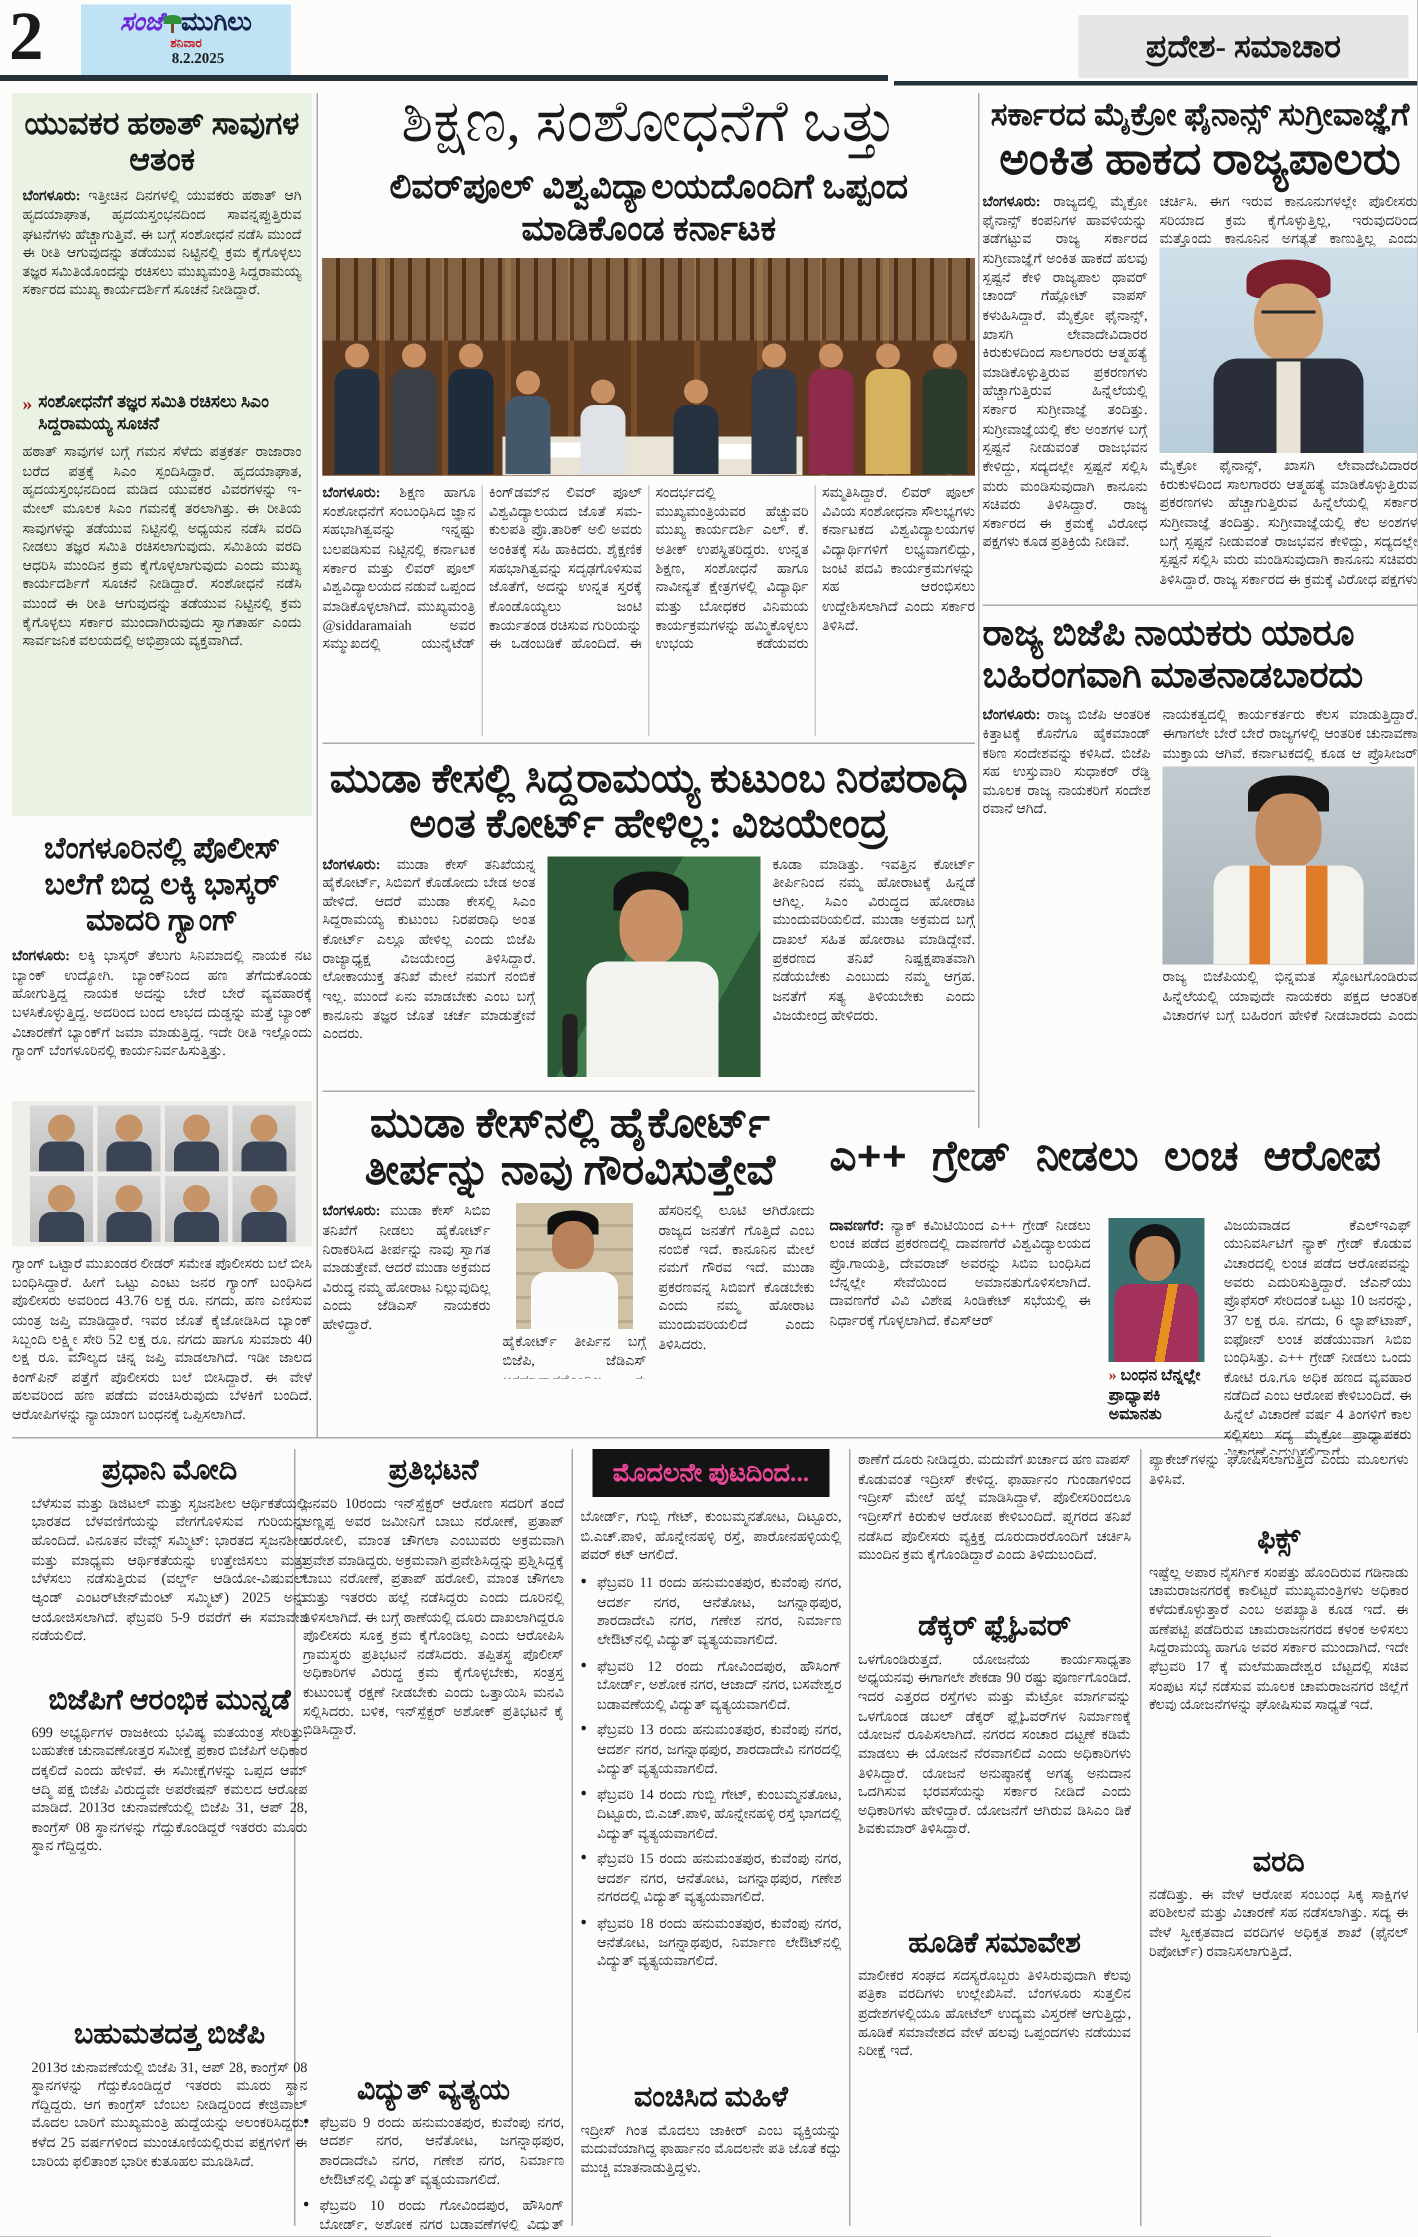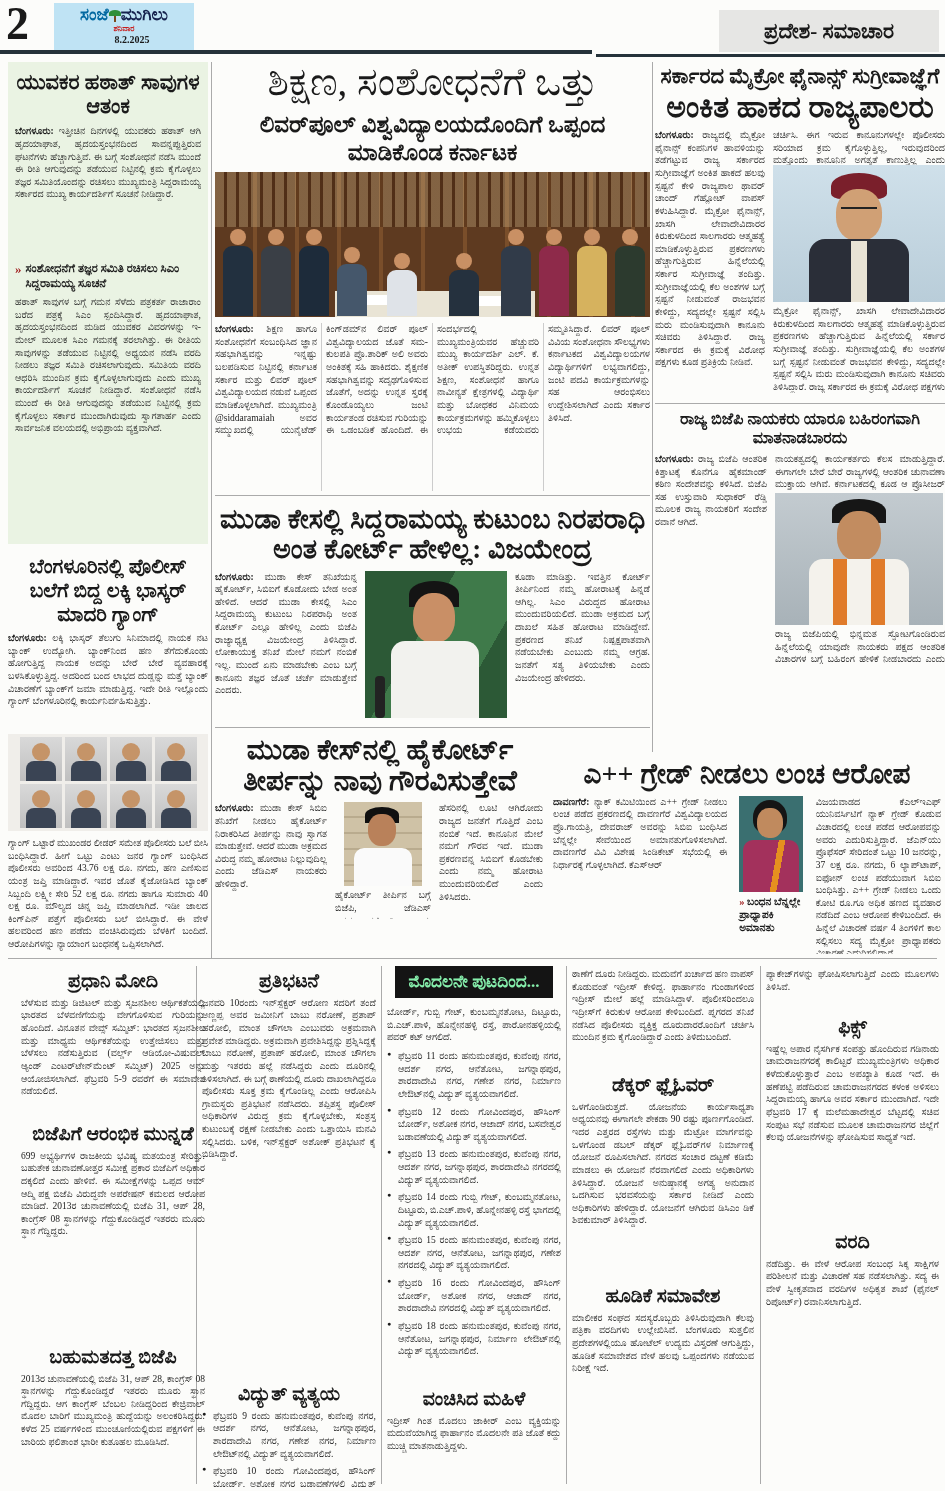--- a/index.html
+++ b/index.html
@@ -4,21 +4,21 @@
 <style>
   html,body{margin:0;padding:0;background:#9a9a9a;}
   .page{position:relative;width:945px;height:1491px;background:#fcfcfa;margin:0 auto;
         font-family:"Liberation Serif","DejaVu Serif",serif;color:#1a1a1a;overflow:hidden;}
   
   .masthead{position:absolute;left:0;top:0;width:945px;height:58px;}
   .pagenum{position:absolute;left:6px;top:0px;font-size:46px;font-weight:bold;line-height:48px;}
   .mastbox{position:absolute;left:54px;top:3px;width:140px;height:50px;background:#bfe3f4;
            text-align:center;padding-top:2px;box-sizing:border-box;}
   .mastlogo{font-size:17px;font-weight:bold;line-height:19px;white-space:nowrap;}
-  .logo1{color:#0369a1;} .logo2{color:#15214d;}
+  .logo1{color:#6d28d9;font-style:italic;} .logo2{color:#15214d;}
   .palm{display:inline-block;width:12px;height:12px;vertical-align:middle;position:relative;}
   .palm::before{content:"";position:absolute;left:5px;top:4px;width:2px;height:8px;background:#7a4a1e;}
   .palm::after{content:"";position:absolute;left:0;top:0;width:12px;height:6px;border-radius:50% 50% 0 0;background:#2f8f3a;}
   .mastday{font-size:8px;color:#c71f1f;font-weight:bold;line-height:10px;}
   .mastdate{font-size:10px;font-weight:bold;line-height:12px;margin-left:16px;}
   .mastrule{position:absolute;left:0;top:50px;width:592px;height:4px;background:#25323a;}
   .mastrule2{position:absolute;left:596px;top:54px;width:349px;height:3px;background:#25323a;}
   .sectionlabel{position:absolute;right:6px;top:10px;width:220px;height:42px;background:#e6e6e4;
                 text-align:center;font-size:21px;font-weight:bold;line-height:42px;}
   
@@ -62,51 +62,51 @@
   .photo-vij .hair{position:absolute;left:44px;top:10px;width:50px;height:26px;border-radius:50% 50% 0 0;background:#141414;}
   .photo-vij .shirt{position:absolute;left:26px;top:70px;width:88px;height:77px;border-radius:14px 14px 0 0;background:#f2f2ee;}
   .photo-vij .mic{position:absolute;left:10px;bottom:0;width:10px;height:42px;background:#222;border-radius:4px;}
   
   .h-muda2{font-size:28px;font-weight:bold;text-align:center;line-height:1.12;margin:6px 0 6px;}
   .photo-stone{width:78px;height:84px;position:relative;overflow:hidden;margin:0 auto 3px;
     background:repeating-linear-gradient(#cfc2a6 0 14px,#b9ab8e 14px 16px);}
   .photo-stone .face{position:absolute;left:24px;top:12px;width:28px;height:32px;border-radius:45%;background:#b9815a;}
   .photo-stone .hair{position:absolute;left:21px;top:5px;width:34px;height:16px;border-radius:50% 50% 0 0;background:#101010;}
   .photo-stone .shirt{position:absolute;left:10px;top:46px;width:58px;height:38px;border-radius:10px 10px 0 0;background:#fafafa;}
-  .h-grade{font-size:28px;font-weight:bold;text-align:center;line-height:1.1;margin:4px 0 6px;}
+  .h-grade{font-size:28px;font-weight:bold;line-height:1.1;margin:4px 0 22px;font-family:Liberation Mono, monospace;}
   .photo-woman{width:64px;height:96px;position:relative;overflow:hidden;margin:0 auto 3px;background:#3a6f70;}
   .photo-woman .face{position:absolute;left:18px;top:12px;width:26px;height:30px;border-radius:45%;background:#c08a5e;}
   .photo-woman .hair{position:absolute;left:14px;top:4px;width:34px;height:34px;border-radius:50% 50% 40% 40%;background:#151515;}
   .photo-woman .saree{position:absolute;left:4px;top:44px;width:56px;height:52px;border-radius:10px 10px 0 0;
      background:linear-gradient(100deg,#a3315c 0 55%,#e5901f 55% 65%,#a3315c 65%);}
   .capline{font-size:10.5px;font-weight:bold;line-height:1.25;text-align:left;}
   .capline .mark{color:#a02020;}
   
   .rightcol{position:absolute;left:655px;top:62px;width:290px;}
   .h-kick{font-size:21px;font-weight:bold;text-align:center;line-height:1.15;margin:2px 0 0;}
   .h-gov{font-size:30px;font-weight:bold;text-align:center;line-height:1.1;margin:2px 0 6px;}
   .govrow{display:flex;gap:8px;}
   .photo-gov{width:172px;height:137px;flex:none;position:relative;overflow:hidden;background:linear-gradient(#cfe0ea,#b9cdd9);}
   .photo-gov .cap{position:absolute;left:58px;top:8px;width:56px;height:26px;border-radius:50% 50% 20% 20%;background:#7a1f2b;}
   .photo-gov .face{position:absolute;left:63px;top:24px;width:46px;height:52px;border-radius:45%;background:#d0a075;}
   .photo-gov .specs{position:absolute;left:68px;top:42px;width:36px;height:8px;border-top:2px solid #222;}
   .photo-gov .coat{position:absolute;left:36px;top:74px;width:100px;height:63px;border-radius:16px 16px 0 0;background:#2a2e38;}
   .photo-gov .scarf{position:absolute;left:78px;top:76px;width:16px;height:61px;background:#e8e3d5;}
-  .h-bjp{font-size:16px;font-weight:bold;text-align:center;line-height:1.15;margin:6px 0 6px;}
+  .h-bjp{font-size:24px;font-weight:bold;text-align:left;line-height:1.15;margin:6px 0 6px;}
   .photo-bjp{width:168px;height:132px;flex:none;position:relative;overflow:hidden;background:linear-gradient(#c3cbd0,#a8b2b8);}
   .photo-bjp .face{position:absolute;left:62px;top:18px;width:44px;height:50px;border-radius:45%;background:#c28c60;}
   .photo-bjp .hair{position:absolute;left:57px;top:6px;width:54px;height:24px;border-radius:50% 50% 0 0;background:#161616;}
   .photo-bjp .kurta{position:absolute;left:34px;top:66px;width:100px;height:66px;border-radius:14px 14px 0 0;background:#f4f2ec;}
   .photo-bjp .scarf{position:absolute;left:58px;top:66px;width:52px;height:66px;
      background:linear-gradient(90deg,#e07b2a 0 14px,transparent 14px 38px,#e07b2a 38px);}
   
   .bottom{position:absolute;left:0;top:962px;width:945px;height:529px;}
   .bcol{position:absolute;top:0;height:525px;overflow:hidden;}
   .bhead{font-size:19px;font-weight:bold;text-align:center;line-height:1.15;margin:8px 0 5px;}
-  .bhead-black{background:#141414;color:#86efac;font-size:17px;font-weight:bold;text-align:center;
+  .bhead-black{background:#141414;color:#ec4899;font-size:17px;font-weight:bold;text-align:center;
                padding:6px 4px;margin:4px 8px 8px;}
   ul.blist{list-style:none;margin:4px 0;padding:0;}
   ul.blist li{font-size:9.5px;line-height:1.33;text-align:justify;margin-bottom:5px;padding-left:11px;position:relative;}
   ul.blist li::before{content:"●";position:absolute;left:0;top:0;font-size:7px;}
 </style>
 </head>
 <body>
 
 <div class="page">
 
@@ -352,21 +352,20 @@
 
     <div class="bcol" style="left:387px;width:174px">
       <div class="bhead-black">ಮೊದಲನೇ ಪುಟದಿಂದ...</div>
       <div class="body" style="height:40px">ಬೋರ್ಡ್, ಗುಬ್ಬಿ ಗೇಟ್, ಕುಂಬಮ್ಮನತೋಟ, ದಿಟ್ಟೂರು, ಬಿ.ಎಚ್.ಪಾಳಿ, ಹೊನ್ನೇನಹಳ್ಳಿ ರಸ್ತೆ, ಪಾರೋನಹಳ್ಳಿಯಲ್ಲಿ ಪವರ್ ಕಟ್ ಆಗಲಿದೆ.</div>
       <ul class="blist" style="height:330px;overflow:hidden">
           <li>ಫೆಬ್ರವರಿ 11 ರಂದು ಹನುಮಂತಪುರ, ಕುವೆಂಪು ನಗರ, ಆದರ್ಶ ನಗರ, ಆನೆತೋಟ, ಜಗನ್ನಾಥಪುರ, ಶಾರದಾದೇವಿ ನಗರ, ಗಣೇಶ ನಗರ, ನಿರ್ಮಾಣ ಲೇಔಟ್‌ನಲ್ಲಿ ವಿದ್ಯುತ್ ವ್ಯತ್ಯಯವಾಗಲಿದೆ.</li>
           <li>ಫೆಬ್ರವರಿ 12 ರಂದು ಗೋವಿಂದಪುರ, ಹೌಸಿಂಗ್ ಬೋರ್ಡ್, ಅಶೋಕ ನಗರ, ಆಜಾದ್ ನಗರ, ಬಸವೇಶ್ವರ ಬಡಾವಣೆಯಲ್ಲಿ ವಿದ್ಯುತ್ ವ್ಯತ್ಯಯವಾಗಲಿದೆ.</li>
           <li>ಫೆಬ್ರವರಿ 13 ರಂದು ಹನುಮಂತಪುರ, ಕುವೆಂಪು ನಗರ, ಆದರ್ಶ ನಗರ, ಜಗನ್ನಾಥಪುರ, ಶಾರದಾದೇವಿ ನಗರದಲ್ಲಿ ವಿದ್ಯುತ್ ವ್ಯತ್ಯಯವಾಗಲಿದೆ.</li>
           <li>ಫೆಬ್ರವರಿ 14 ರಂದು ಗುಬ್ಬಿ ಗೇಟ್, ಕುಂಬಮ್ಮನತೋಟ, ದಿಟ್ಟೂರು, ಬಿ.ಎಚ್.ಪಾಳಿ, ಹೊನ್ನೇನಹಳ್ಳಿ ರಸ್ತೆ ಭಾಗದಲ್ಲಿ ವಿದ್ಯುತ್ ವ್ಯತ್ಯಯವಾಗಲಿದೆ.</li>
           <li>ಫೆಬ್ರವರಿ 15 ರಂದು ಹನುಮಂತಪುರ, ಕುವೆಂಪು ನಗರ, ಆದರ್ಶ ನಗರ, ಆನೆತೋಟ, ಜಗನ್ನಾಥಪುರ, ಗಣೇಶ ನಗರದಲ್ಲಿ ವಿದ್ಯುತ್ ವ್ಯತ್ಯಯವಾಗಲಿದೆ.</li>
-          <li>ಫೆಬ್ರವರಿ 16 ರಂದು ಗೋವಿಂದಪುರ, ಹೌಸಿಂಗ್ ಬೋರ್ಡ್, ಅಶೋಕ ನಗರ, ಆಜಾದ್ ನಗರ, ಶಾರದಾದೇವಿ ನಗರದಲ್ಲಿ ವಿದ್ಯುತ್ ವ್ಯತ್ಯಯವಾಗಲಿದೆ.</li>
           <li>ಫೆಬ್ರವರಿ 18 ರಂದು ಹನುಮಂತಪುರ, ಕುವೆಂಪು ನಗರ, ಆನೆತೋಟ, ಜಗನ್ನಾಥಪುರ, ನಿರ್ಮಾಣ ಲೇಔಟ್‌ನಲ್ಲಿ ವಿದ್ಯುತ್ ವ್ಯತ್ಯಯವಾಗಲಿದೆ.</li>
         </ul>
       <div class="bhead">ವಂಚಿಸಿದ ಮಹಿಳೆ</div>
       <div class="body" style="height:54px">ಇದ್ರೀಸ್ ಗಿಂತ ಮೊದಲು ಜಾಕೀರ್ ಎಂಬ ವ್ಯಕ್ತಿಯನ್ನು ಮದುವೆಯಾಗಿದ್ದ ಫಾರ್ಹಾನಂ ಮೊದಲನೇ ಪತಿ ಜೊತೆ ಕದ್ದು ಮುಚ್ಚಿ ಮಾತನಾಡುತ್ತಿದ್ದಳು.</div>
     </div>
 
     <div class="bcol" style="left:572px;width:182px">
       <div class="body" style="height:98px;margin-top:6px">ಠಾಣೆಗೆ ದೂರು ನೀಡಿದ್ದರು. ಮದುವೆಗೆ ಖರ್ಚಾದ ಹಣ ವಾಪಸ್ ಕೊಡುವಂತೆ ಇದ್ರೀಸ್ ಕೇಳಿದ್ದ. ಫಾರ್ಹಾನಂ ಗುಂಡಾಗಳಿಂದ ಇದ್ರೀಸ್ ಮೇಲೆ ಹಲ್ಲೆ ಮಾಡಿಸಿದ್ದಾಳೆ. ಪೊಲೀಸರಿಂದಲೂ ಇದ್ರೀಸ್‌ಗೆ ಕಿರುಕುಳ ಆರೋಪ ಕೇಳಿಬಂದಿದೆ. ಪ್ನಗರದ ತನಿಖೆ ನಡೆಸಿದ ಪೊಲೀಸರು ವ್ಯಕ್ತಿಕ್ತ ದೂರುದಾರರೊಂದಿಗೆ ಚರ್ಚಿಸಿ ಮುಂದಿನ ಕ್ರಮ ಕೈಗೊಂಡಿದ್ದಾರೆ ಎಂದು ತಿಳಿದುಬಂದಿದೆ.</div>
       <div class="bhead">ಡೆಕ್ಕರ್ ಫ್ಲೈಓವರ್</div>
       <div class="body" style="height:176px">ಒಳಗೊಂಡಿರುತ್ತದೆ. ಯೋಜನೆಯ ಕಾರ್ಯಸಾಧ್ಯತಾ ಅಧ್ಯಯನವು ಈಗಾಗಲೇ ಶೇಕಡಾ 90 ರಷ್ಟು ಪೂರ್ಣಗೊಂಡಿದೆ. ಇದರ ಎತ್ತರದ ರಸ್ತೆಗಳು ಮತ್ತು ಮೆಟ್ರೋ ಮಾರ್ಗವನ್ನು ಒಳಗೊಂಡ ಡಬಲ್ ಡೆಕ್ಕರ್ ಫ್ಲೈಓವರ್‌ಗಳ ನಿರ್ಮಾಣಕ್ಕೆ ಯೋಜನೆ ರೂಪಿಸಲಾಗಿದೆ. ನಗರದ ಸಂಚಾರ ದಟ್ಟಣೆ ಕಡಿಮೆ ಮಾಡಲು ಈ ಯೋಜನೆ ನೆರವಾಗಲಿದೆ ಎಂದು ಅಧಿಕಾರಿಗಳು ತಿಳಿಸಿದ್ದಾರೆ. ಯೋಜನೆ ಅನುಷ್ಠಾನಕ್ಕೆ ಅಗತ್ಯ ಅನುದಾನ ಒದಗಿಸುವ ಭರವಸೆಯನ್ನು ಸರ್ಕಾರ ನೀಡಿದೆ ಎಂದು ಅಧಿಕಾರಿಗಳು ಹೇಳಿದ್ದಾರೆ. ಯೋಜನೆಗೆ ಆಗಿರುವ ಡಿಸಿಎಂ ಡಿಕೆ ಶಿವಕುಮಾರ್ ತಿಳಿಸಿದ್ದಾರೆ.</div>

